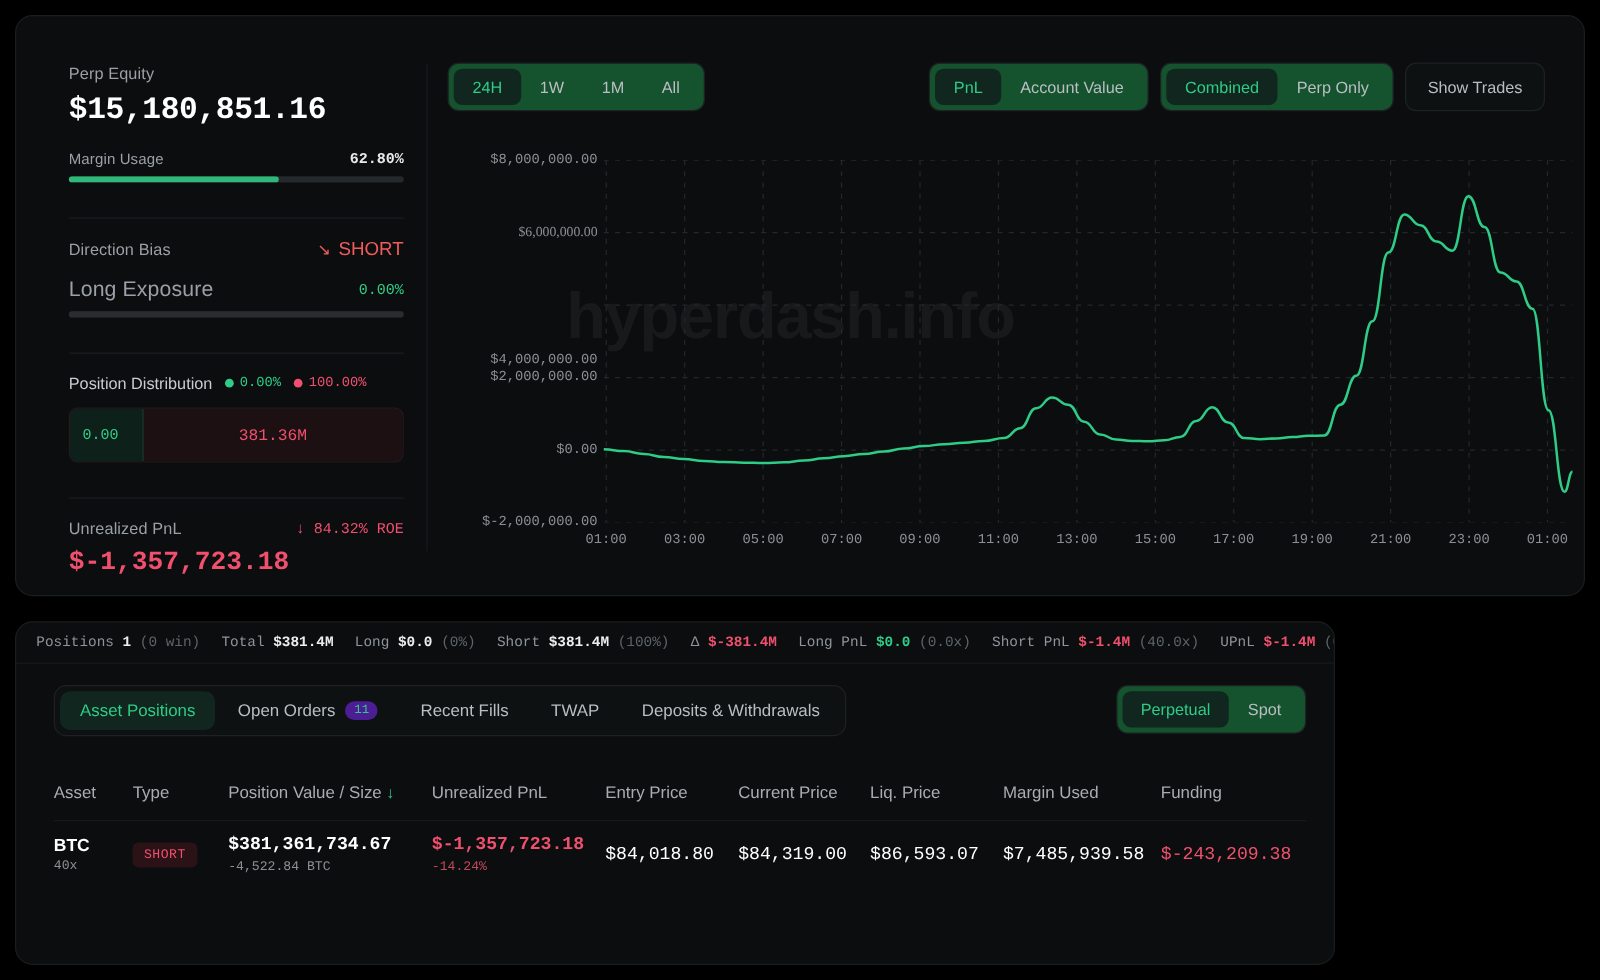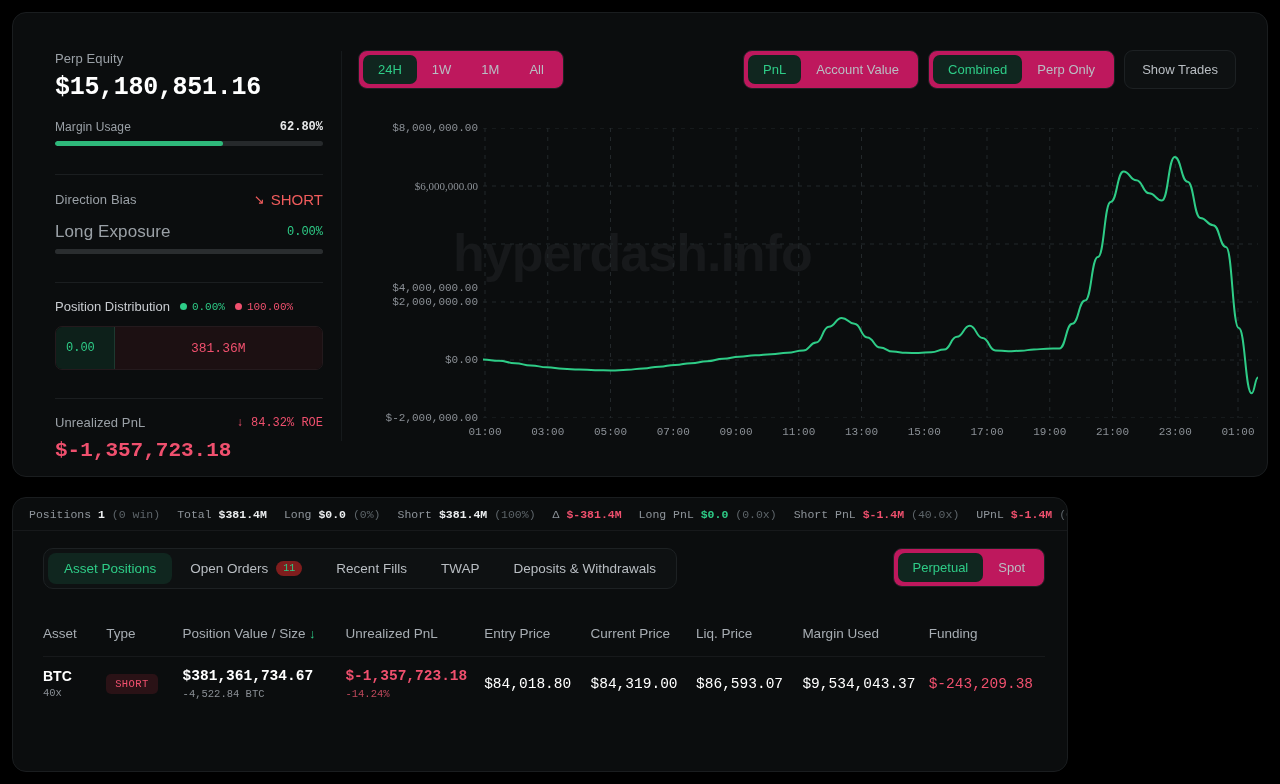--- a/index.html
+++ b/index.html
@@ -90,21 +90,21 @@
   .v-div {
     position: absolute; left: 328px; top: 38px; width: 1px; height: 390px;
     background: #161a1c;
   }
 
   
   .chart-wrap { position: absolute; left: 340px; top: 30px; width: 905px; height: 420px; }
 
   .seg-group {
     display: inline-flex; align-items: center;
-    background: #be185d; border: 1px solid #1d2123;
+    background: #14532d; border: 1px solid #1d2123;
     border-radius: 9px; padding: 4px;
   }
   .seg {
     font-size: 13px; color: #b9bec3;
     padding: 7px 15px; border-radius: 7px; cursor: pointer;
     white-space: nowrap;
   }
   .seg.active { background: #10261f; color: #2ecc87; }
   .seg.solo {
     background: #0e1112; border: 1px solid #1d2123;
@@ -157,21 +157,21 @@
   .tabs {
     display: inline-flex; align-items: center; gap: 2px;
     background: #0e1112; border: 1px solid #1d2123; border-radius: 10px; padding: 4px;
   }
   .tab {
     font-size: 13.5px; color: #b9bec3; padding: 8px 16px; border-radius: 8px;
     cursor: pointer; display: flex; align-items: center; gap: 8px;
   }
   .tab.active { background: #10261f; color: #2ecc87; }
   .badge {
-    background: #7f1d1d; color: #2ecc87; font-size: 10px;
+    background: #4c1d95; color: #2ecc87; font-size: 10px;
     border-radius: 9px; padding: 2px 7px; font-family: "Liberation Mono", monospace;
   }
   .right-toggle { position: absolute; right: 0; top: 0; }
 
   
   .tbl { position: absolute; left: 30px; top: 118px; right: 22px; }
   .thead { display: flex; align-items: center; height: 40px; padding-bottom: 6px;}
   .thead div { font-size: 13.5px; color: #a7adb3; }
   .trow {
     display: flex; align-items: center; height: 54px;
@@ -410,18 +410,18 @@
             <div class="val-main">$381,361,734.67</div>
             <div class="val-sub">-4,522.84 BTC</div>
           </div>
           <div class="c-upnl">
             <div class="val-main red">$-1,357,723.18</div>
             <div class="val-sub red">-14.24%</div>
           </div>
           <div class="c-entry val-plain">$84,018.80</div>
           <div class="c-cur val-plain">$84,319.00</div>
           <div class="c-liq val-plain">$86,593.07</div>
-          <div class="c-mar val-plain">$9,534,043.37</div>
+          <div class="c-mar val-plain">$7,485,939.58</div>
           <div class="c-fund val-plain red">$-243,209.38</div>
         </div>
       </div>
   </div>
 </div>
 
 </body></html>

